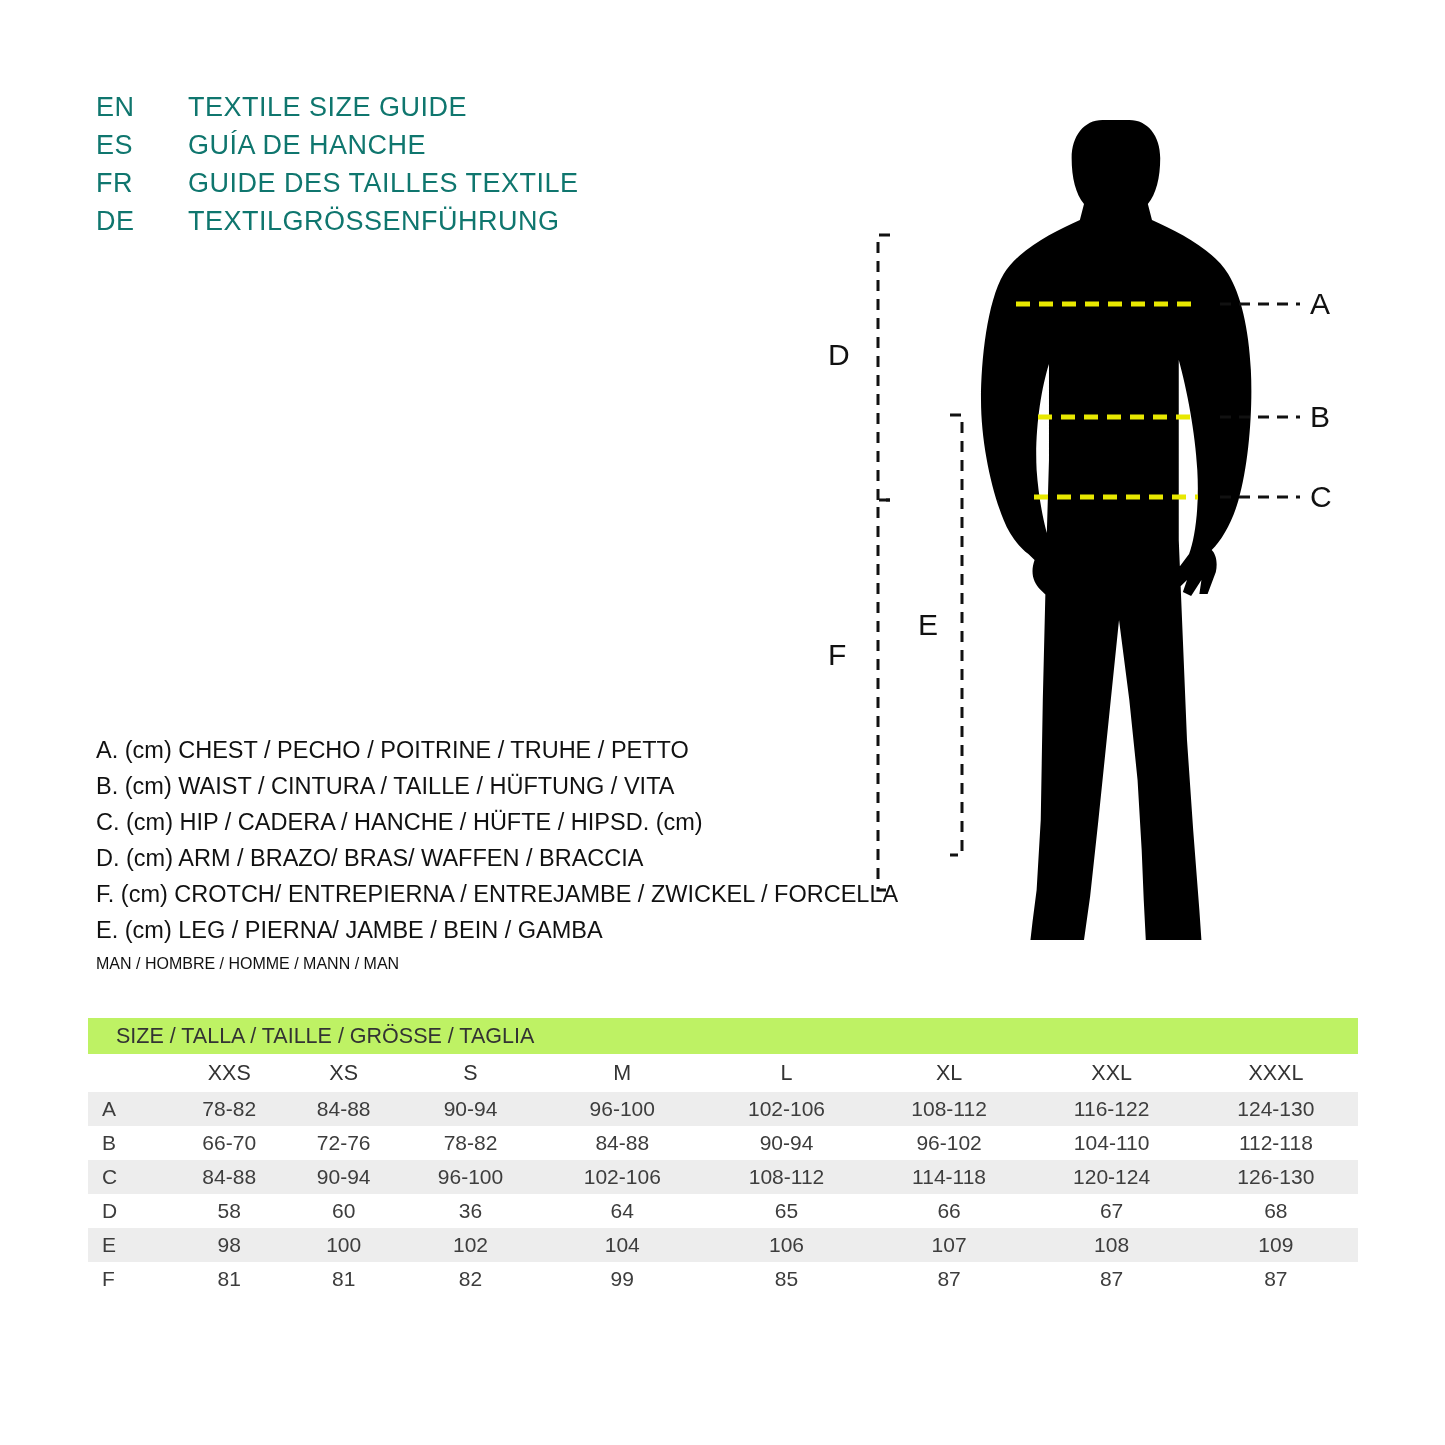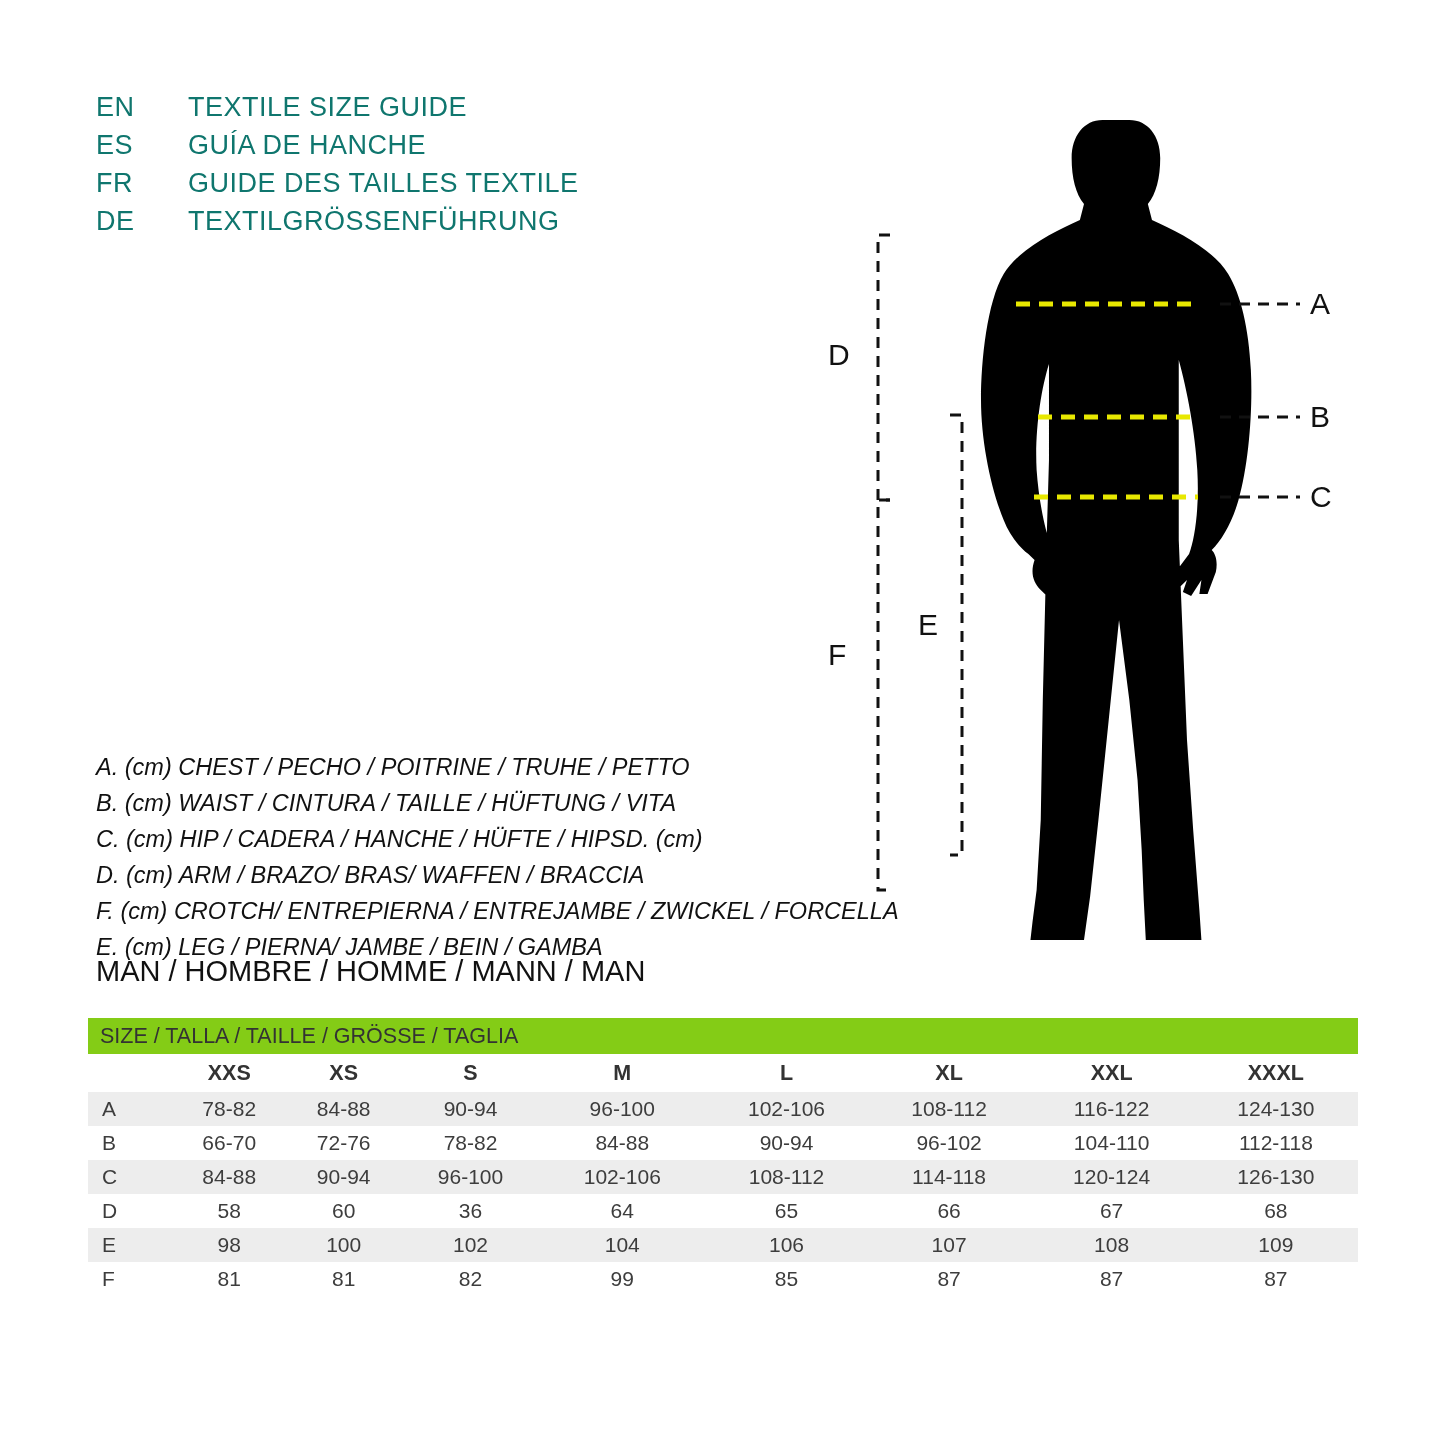--- a/index.html
+++ b/index.html
@@ -36,35 +36,34 @@
     flex: 0 0 92px;
   }
   .title-text {
     flex: 1 1 auto;
   }
 
   
   .legend {
     position: absolute;
     left: 96px;
-    top: 749px;
+    top: 732px;
     width: 800px;
-    font-style: italic;
   }
   .legend-line {
     font-size: 23.5px;
     line-height: 36px;
     color: #111;
     white-space: nowrap;
   }
   .gender-line {
     position: absolute;
     left: 96px;
     top: 955px;
-    font-size: 29px;
+    font-size: 16px;
     color: #111;
     white-space: nowrap;
   }
 
   
   .figure-area {
     position: absolute;
     left: 800px;
     top: 60px;
     width: 600px;
@@ -84,33 +83,32 @@
     font-size: 21px;
     color: #3d3d3d;
   }
   .size-table td, .size-table th {
     padding: 0;
     height: 34px;
     font-weight: normal;
     text-align: center;
   }
   .size-table .header-row td {
-    background: #84cc16;
+    background: #bef264;
     color: #333;
     text-align: left;
-    padding-left: 12px;
+    padding-left: 28px;
     height: 36px;
     font-size: 21.5px;
   }
   .size-table .sizes-row td {
     background: #ffffff;
     height: 38px;
     font-size: 21.5px;
     color: #333;
-    font-weight: bold;
   }
   .size-table tbody tr.shaded td {
     background: #ededed;
   }
   .size-table tbody tr.plain td {
     background: #ffffff;
   }
   .size-table td.rowlabel {
     text-align: left;
     padding-left: 14px;

